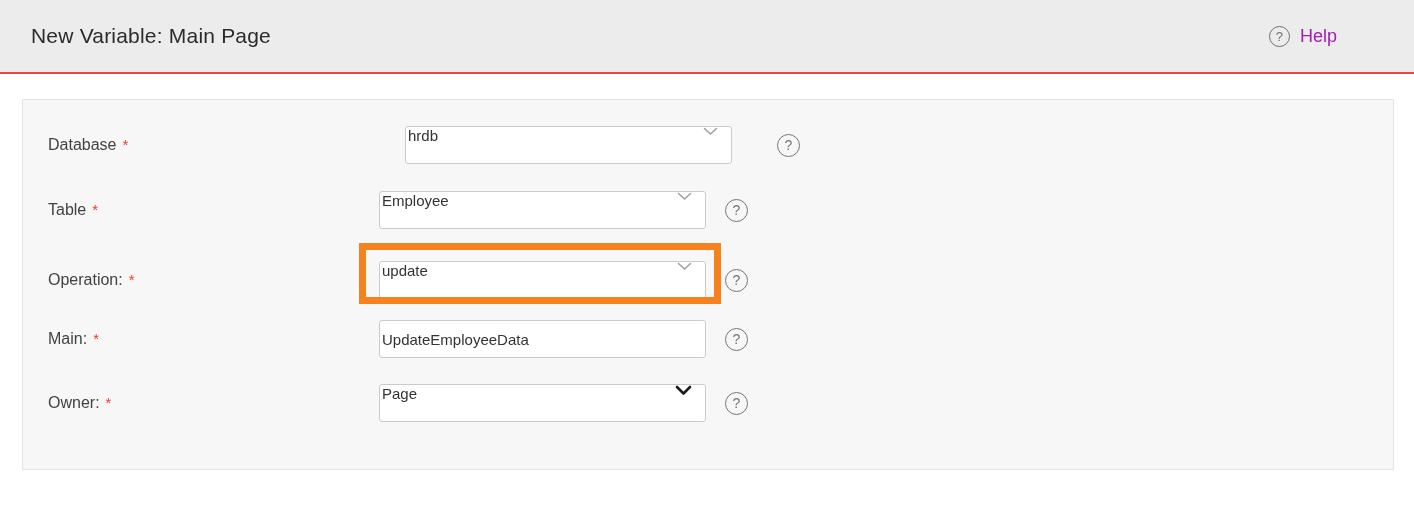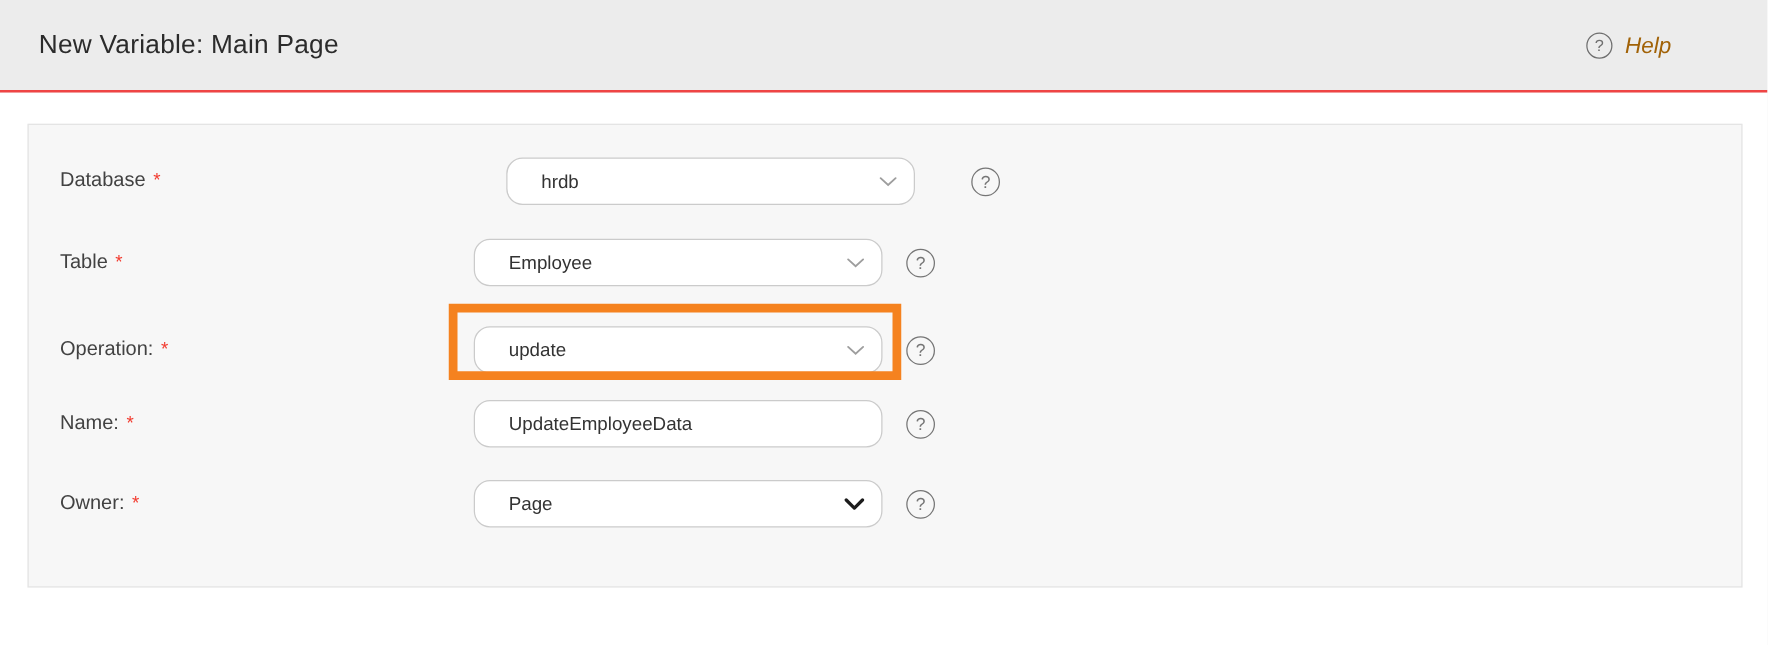--- a/index.html
+++ b/index.html
@@ -26,21 +26,21 @@
   .help-group {
     position:absolute; right:77px; top:0; height:100%;
     display:flex; align-items:center; gap:10px; cursor:pointer;
   }
   .circle-q {
     width:21px; height:21px; border-radius:50%;
     border:1.5px solid #6f6f6f; color:#6f6f6f;
     display:flex; align-items:center; justify-content:center;
     font-size:13px; box-sizing:border-box; line-height:1;
   }
-  .help-label { font-size:18px; color:#a16207;font-style:italic; }
+  .help-label { font-size:18px; color:#a21caf; }
 
   
   .form-panel {
     position:absolute; left:22px; top:99px; width:1372px; height:371px;
     background:var(--panel-bg,#f7f7f7);
     border:1px solid #e4e4e4; box-sizing:border-box;
   }
   .form-row {
     position:absolute; left:25px; height:38px;
     display:flex; align-items:center;
@@ -53,24 +53,24 @@
 
   .field-label {
     width:331px; font-size:16px; color:#424242;
     display:flex; gap:6px; align-items:baseline;
   }
   .req-asterisk { color:var(--required-red,#f23b2f); font-size:15px; }
 
   .field-box {
     width:327px; height:38px;
     background:#ffffff;
-    border:1px solid #cbcbcb; border-radius:13px;
+    border:1px solid #cbcbcb; border-radius:3px;
     box-sizing:border-box;
-    display:flex; align-items:center;
-    padding:0 13px 0 27px;
+    display:flex; align-items:flex-start;
+    padding:0 13px 0 2px;
     font-size:15px; color:#333333;
     cursor:pointer;
   }
   .field-box .field-value { flex:1; overflow:hidden; white-space:nowrap; }
   input.field-box {
     cursor:text; font-family:"Liberation Sans", sans-serif;
     outline:none;
   }
   .chev { flex:0 0 auto; display:block; }
 
@@ -140,21 +140,21 @@
       <span class="field-value">update</span>
       <svg class="chev" width="15" height="9" viewBox="0 0 15 9">
           <path d="M1.5 1.5 L7.5 7 L13.5 1.5" fill="none" stroke="#9e9e9e" stroke-width="1.5" stroke-linecap="round"></path>
         </svg>
     </div>
     <div class="q-hint">?</div>
   </div>
 
   <div class="form-row row-3">
     <div class="field-label">
-      <span>Name:</span>
+      <span>Main:</span>
       <span class="req-asterisk">*</span>
     </div>
     <input class="field-box" type="text" value="UpdateEmployeeData" style="">
     <div class="q-hint">?</div>
   </div>
 
   <div class="form-row row-4">
     <div class="field-label">
       <span>Owner:</span>
       <span class="req-asterisk">*</span>

